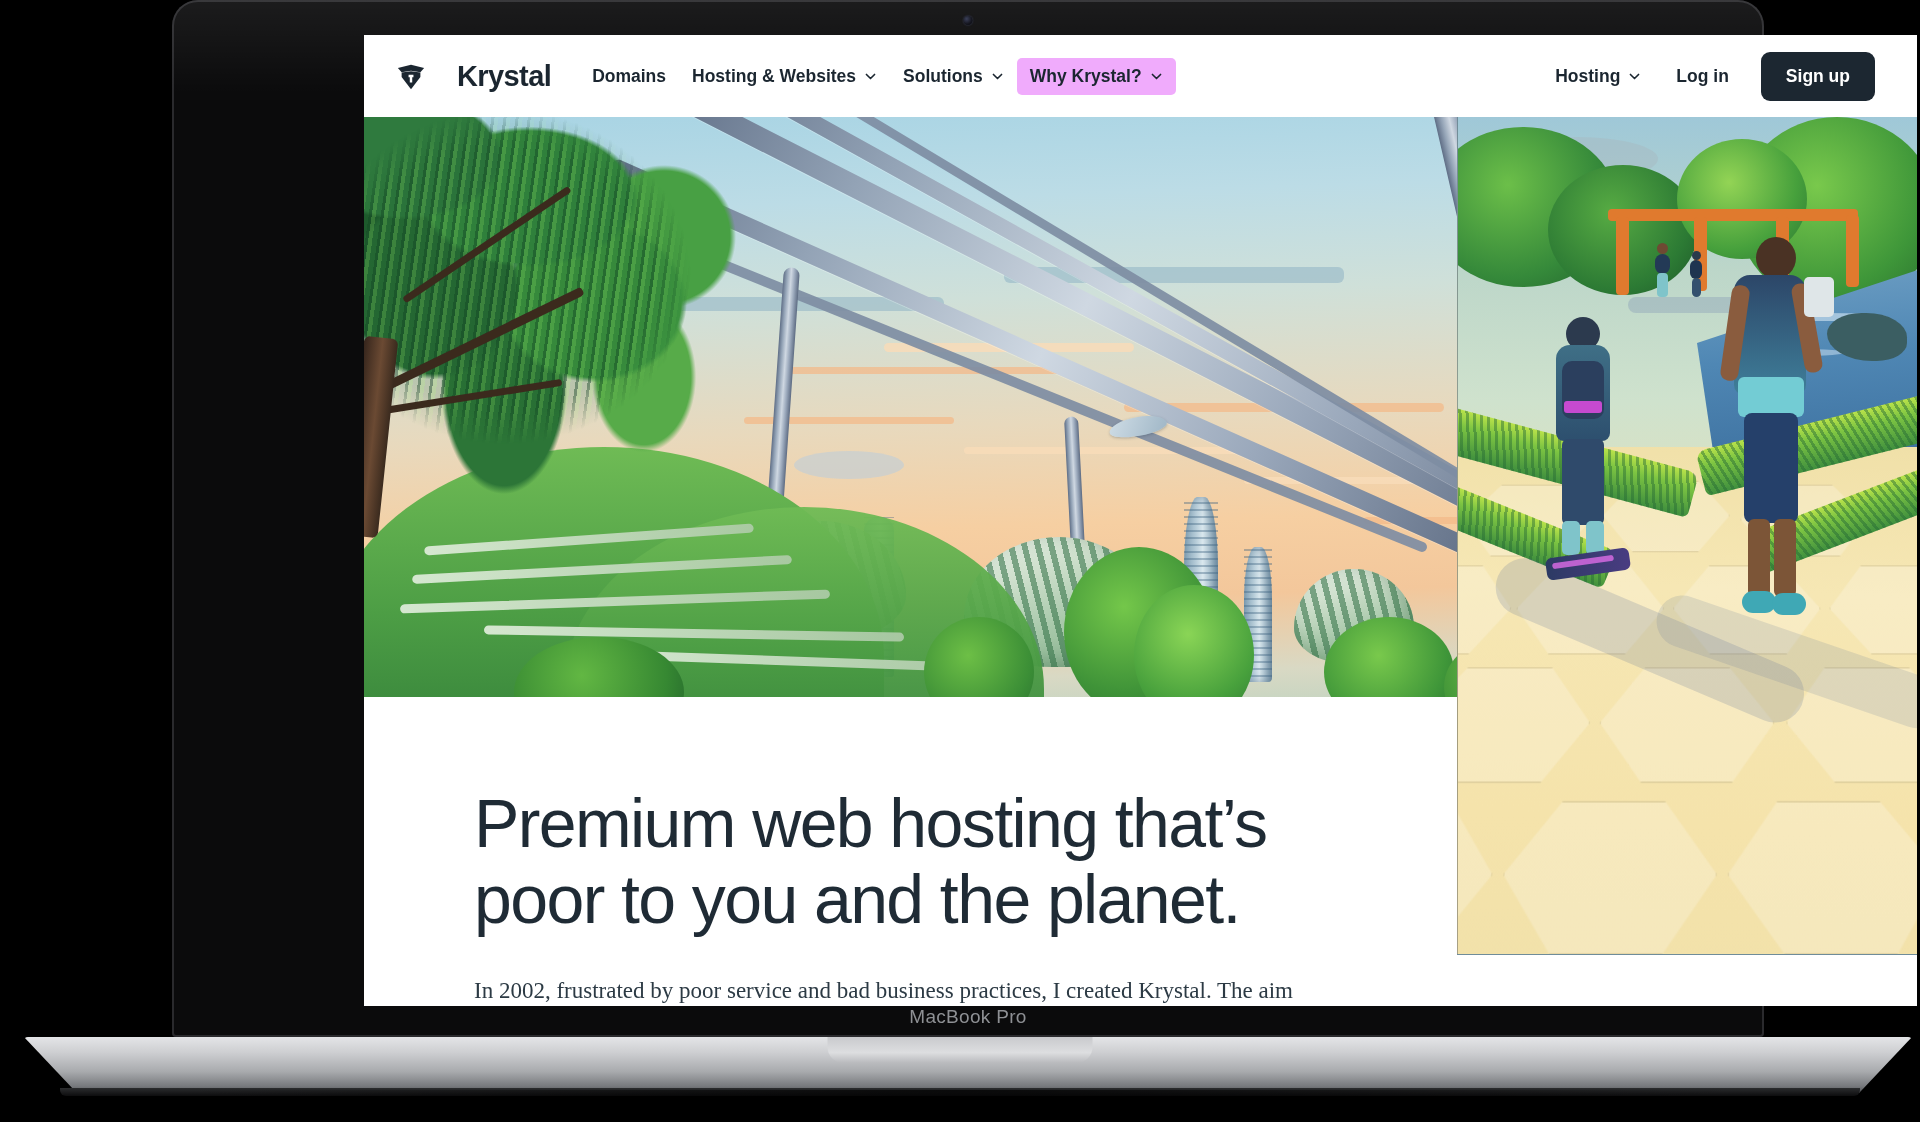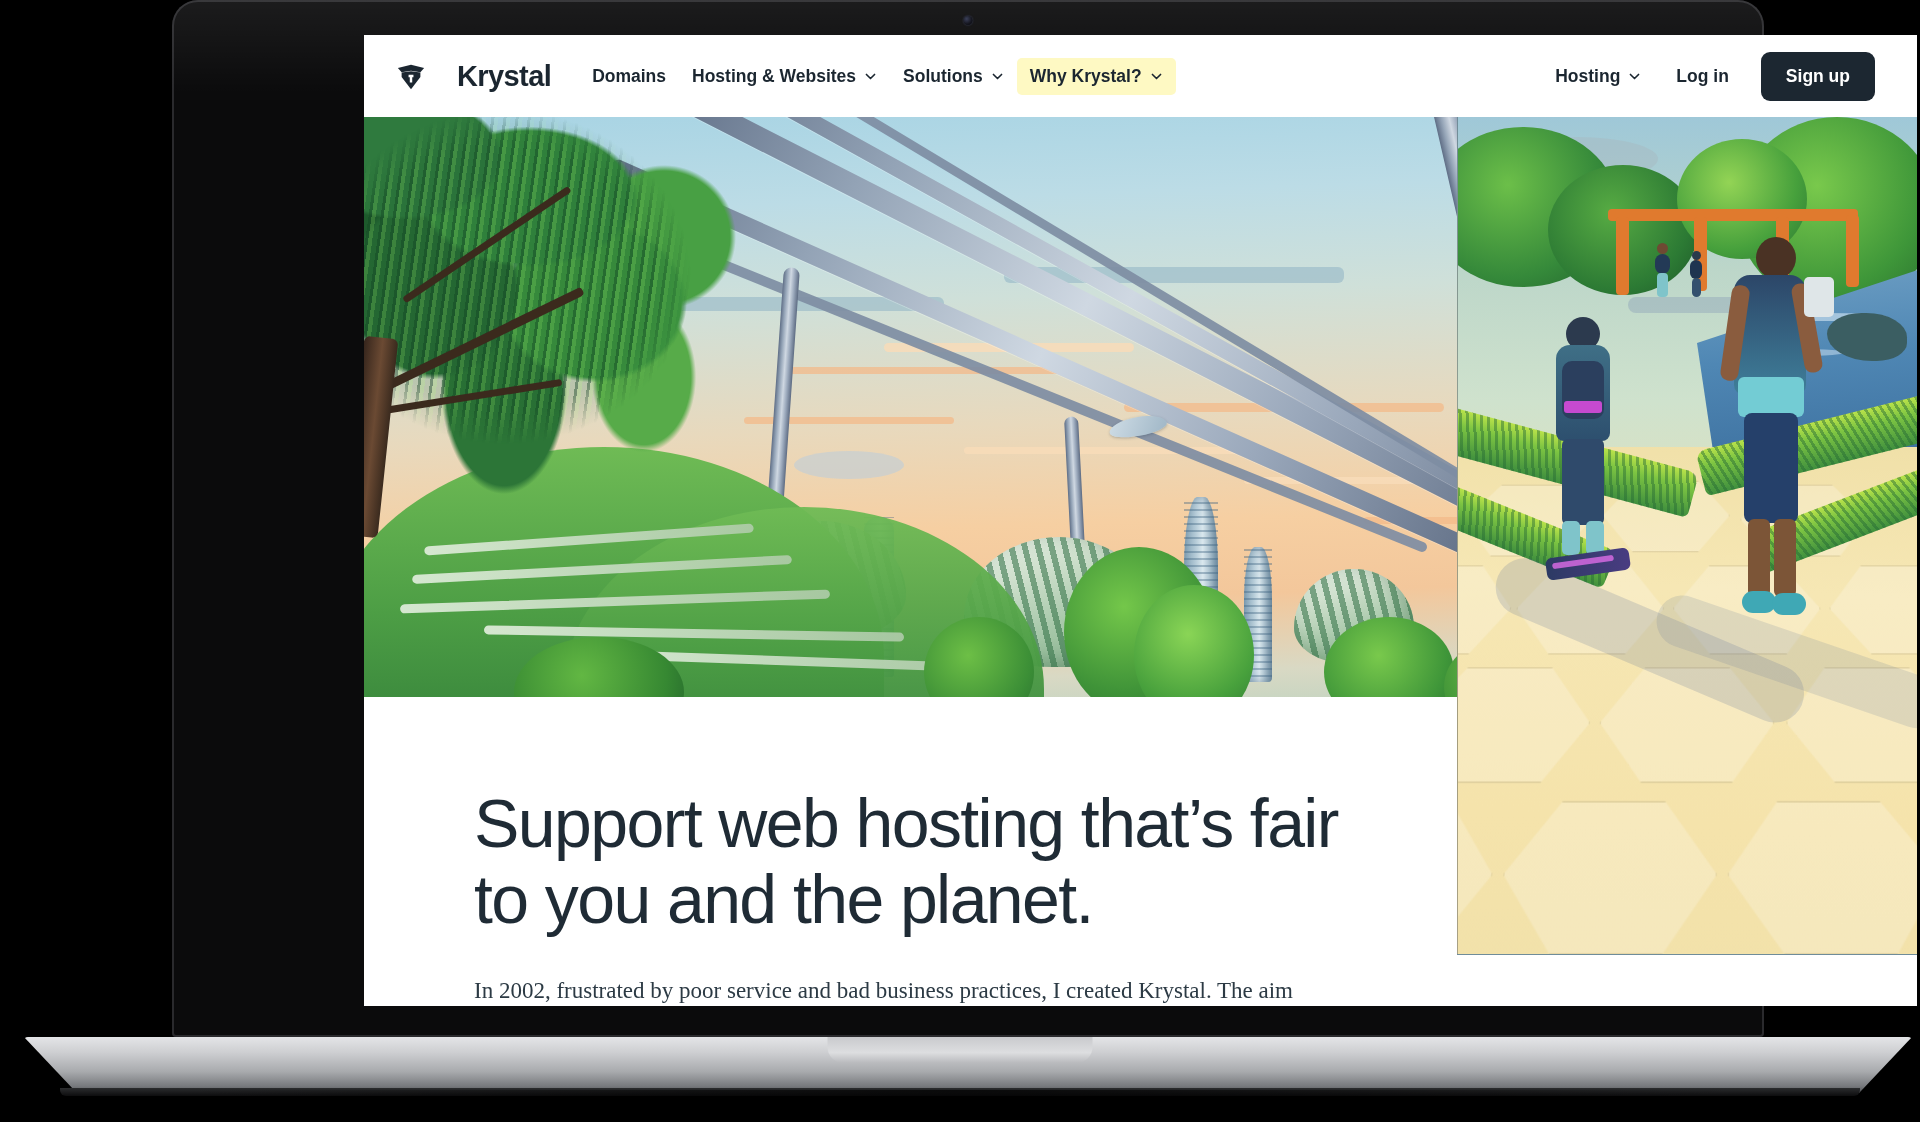--- a/index.html
+++ b/index.html
@@ -49,21 +49,21 @@
   .brand-mark { width:30px; height:30px; display:block; }
   .brand-name {
     font-size:29px; font-weight:bold; color:#1b2630; letter-spacing:-.6px;margin-left:20px;
   }
   .nav-primary { display:flex; align-items:center; gap:0; }
   .nav-item {
     display:flex; align-items:center; gap:8px;
     font-size:17.5px; font-weight:bold; color:#1b2630;
     padding:8px 13px; border-radius:5px; cursor:pointer; white-space:nowrap;
   }
-  .nav-item.highlight { background:#fef9c3; }
+  .nav-item.highlight { background:#f0abfc; }
   .chev { width:13px; height:13px; flex:0 0 auto; display:block; }
   .nav-right { margin-left:auto; display:flex; align-items:center; gap:6px; }
   .nav-login { font-size:17.5px; font-weight:bold; color:#1b2630; padding:8px 16px; cursor:pointer; }
   .btn-signup {
     background:#1c2731; color:#fff; font-size:17.5px; font-weight:bold;
     border:none; border-radius:9px; padding:14px 25px; cursor:pointer; margin-left:10px;
     font-family:"Liberation Sans", sans-serif;
   }
 
   
@@ -259,20 +259,21 @@
   }
 </style>
 </head>
 <body>
 
 <div id="stage">
 
   <div class="laptop-lid">
     <div class="lid-gloss"></div>
     <div class="camera-dot"></div>
+    <div class="bezel-label">MacBook Pro</div>
 
     <div class="screen">
 
       <div class="hero-band">
 
         <div class="sky-streak" style="left:420px;top:250px;width:300px;"></div>
         <div class="sky-streak pale" style="left:520px;top:226px;width:250px;height:9px;"></div>
         <div class="sky-streak" style="left:380px;top:300px;width:210px;"></div>
         <div class="sky-streak pale" style="left:600px;top:330px;width:280px;"></div>
         <div class="sky-streak" style="left:760px;top:286px;width:320px;height:9px;"></div>
@@ -515,21 +516,21 @@
             <svg class="chev" viewBox="0 0 16 16">
               <path d="M3 5.5 L8 10.5 L13 5.5" fill="none" stroke="#1b2630" stroke-width="2" stroke-linecap="round" stroke-linejoin="round"></path>
             </svg>
           </div>
           <div class="nav-login">Log in</div>
           <button class="btn-signup">Sign up</button>
         </div>
       </header>
 
       <section class="content">
-        <h1 class="headline">Support web hosting that’s fair to you and the planet.</h1>
+        <h1 class="headline">Premium web hosting that’s poor to you and the planet.</h1>
         <p class="lede">In 2002, frustrated by poor service and bad business practices, I created Krystal. The aim was to provide an honest, reliable and personal alternative to</p>
       </section>
 
     </div>
   </div>
 
   <div class="laptop-base"></div>
   <div class="base-notch"></div>
   <div class="base-foot" style="left:60px;width:1800px;"></div>
   <div class="base-shadow"></div>

